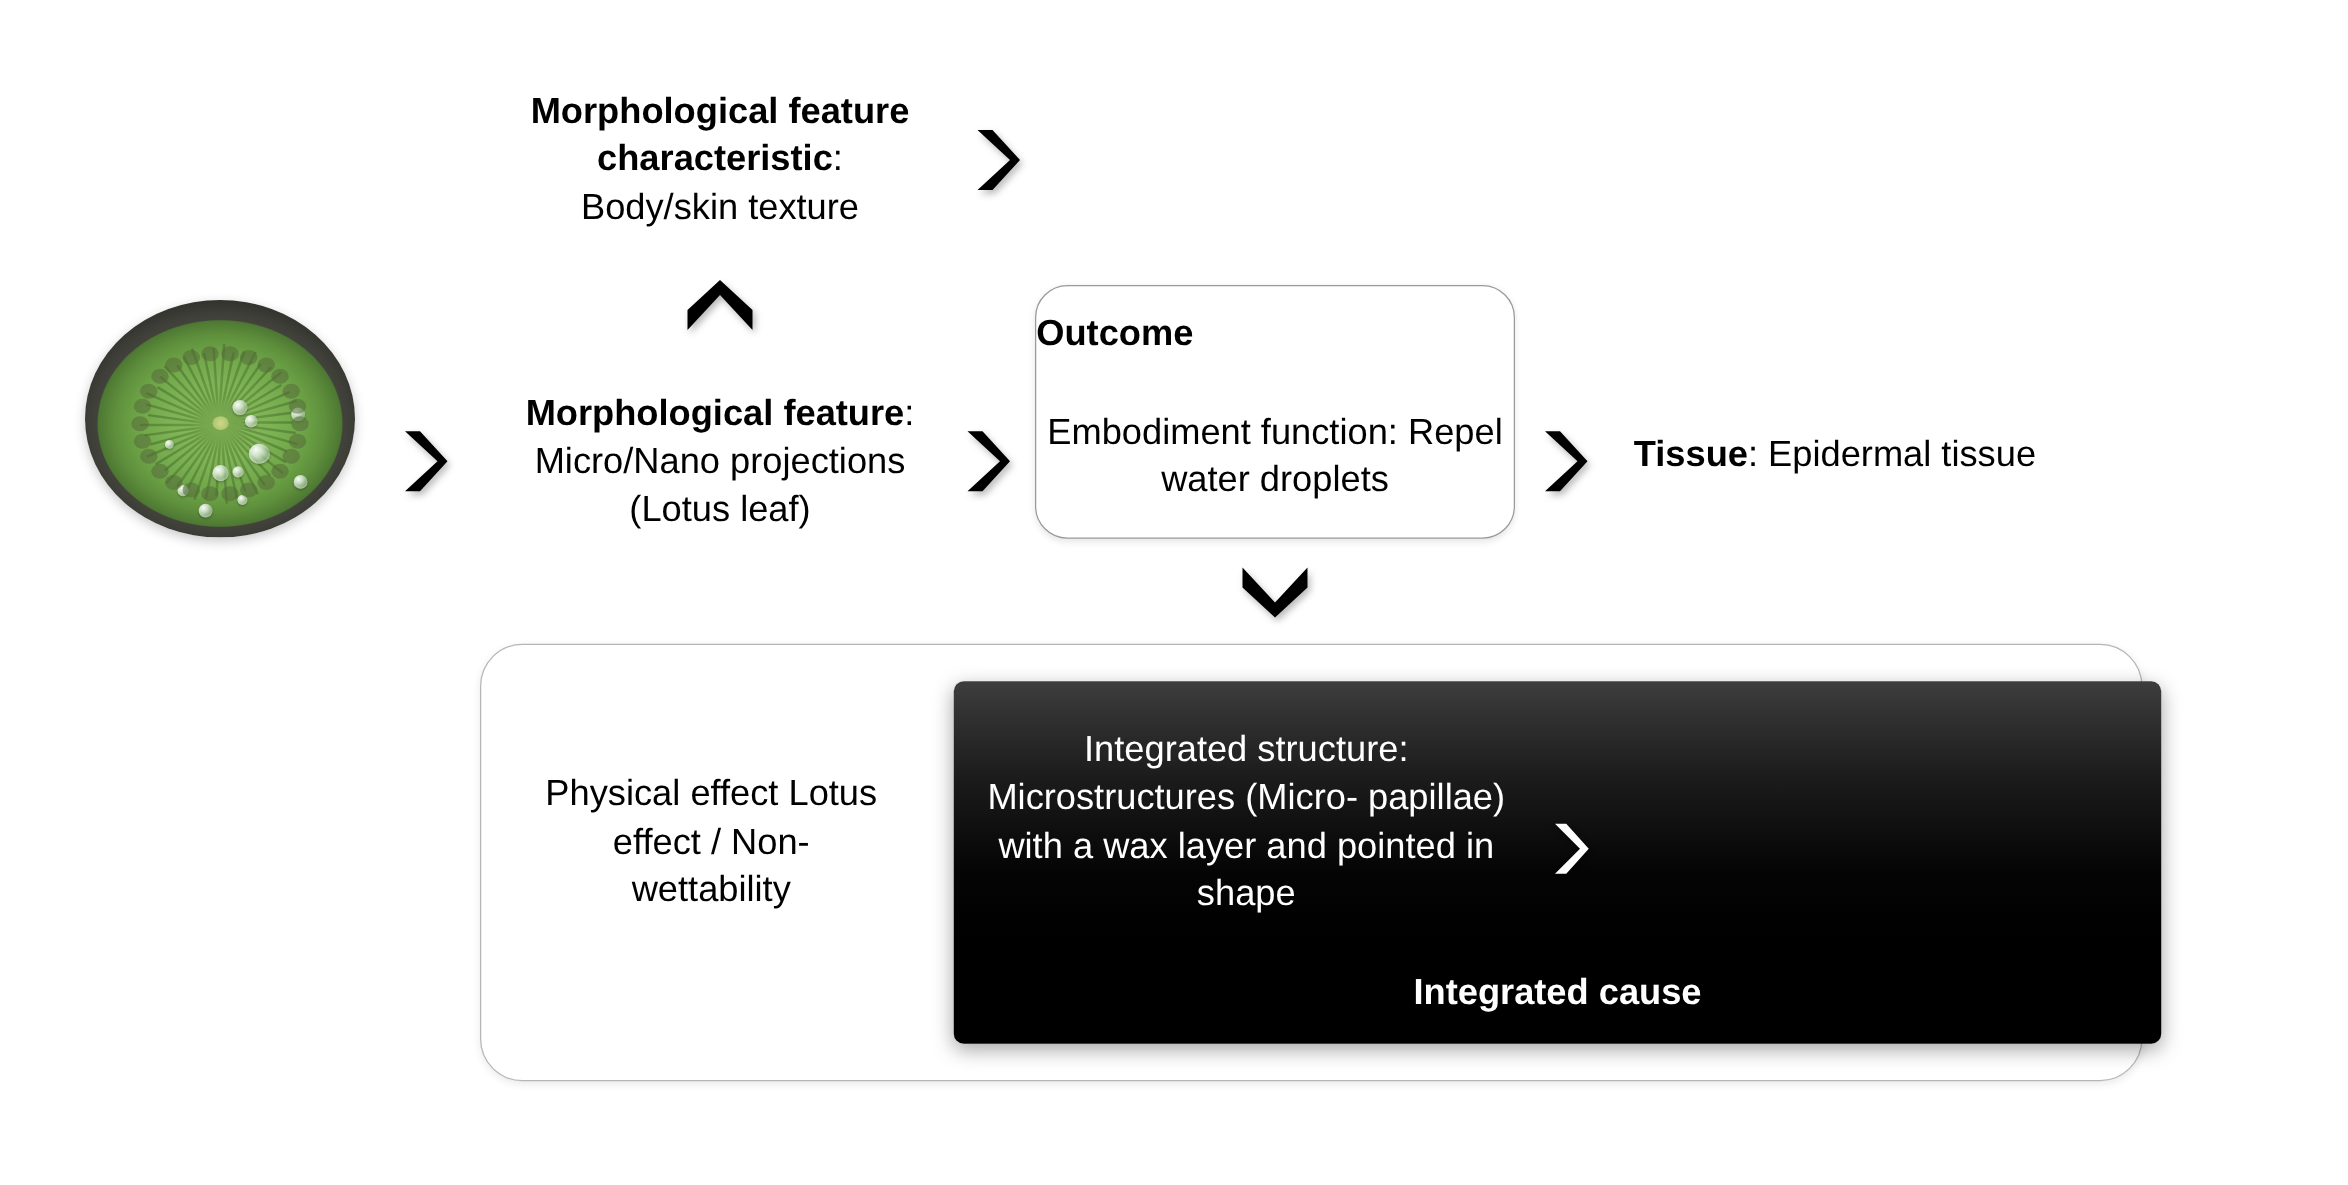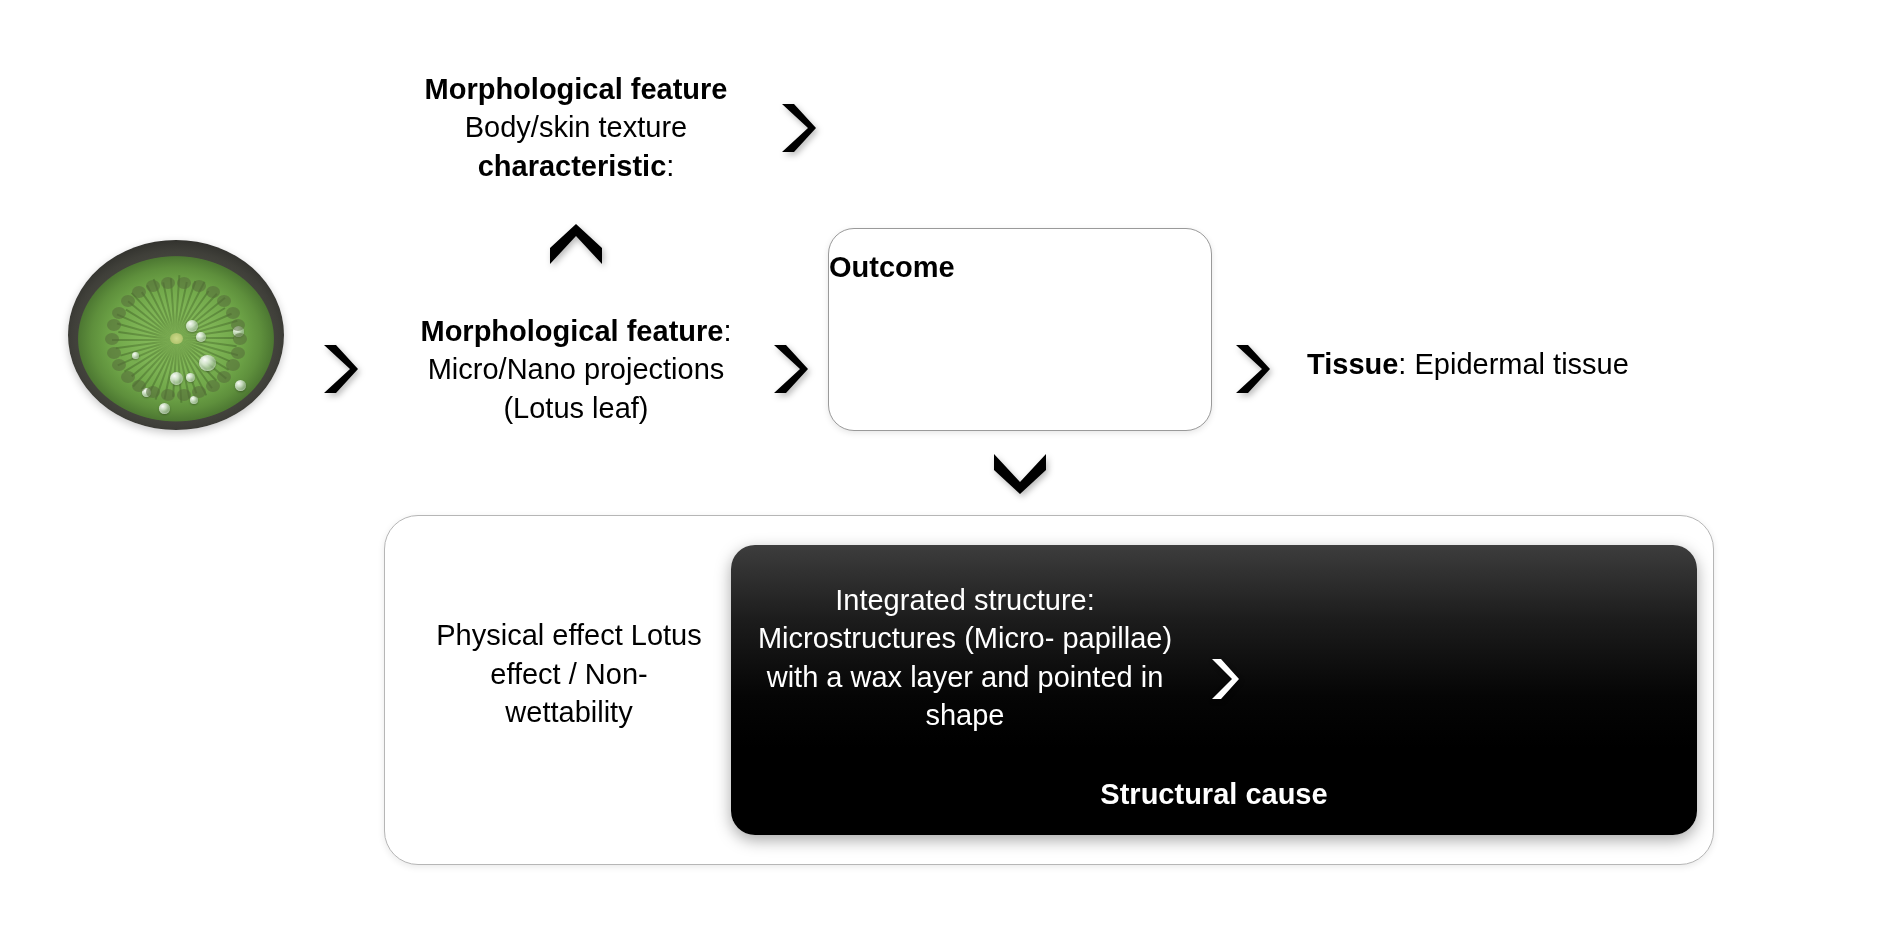--- a/index.html
+++ b/index.html
@@ -133,23 +133,23 @@
   .physical {
     left: 435px; top: 616px;
     width: 268px;
     text-align: center;
     font-size: 29px;
     line-height: 1.33;
   }
 
   
   .panel-black {
-    left: 731px; top: 545px;
+    left: 763px; top: 545px;
     width: 966px; height: 290px;
-    border-radius: 24px;
+    border-radius: 8px;
     background: linear-gradient(to bottom, #3d3d3d 0%, #1c1c1c 26%, #050505 52%, #000000 70%, #000000 100%);
     box-shadow: 0 5px 16px rgba(0,0,0,0.35);
     color: #ffffff;
     box-sizing: border-box;
   }
   .panel-black .col {
     position: absolute;
     top: 36px;
     text-align: center;
     font-size: 29px;
@@ -269,22 +269,22 @@
   </div>
 
   <div class="node chev" style="left:320px; top:343px;">
     <svg width="42" height="52" viewBox="0 0 42 52">
         <path d="M4 2 L30 26 L4 50 L16 50 L38 26 L16 2 Z" fill="#000"></path>
       </svg>
   </div>
 
   <div class="node txt" style="left:406px; top:70px; width:340px;">
     <span class="line"><span class="b">Morphological feature</span></span>
+    <span class="line"><span class="b">characteristic</span><span>:</span></span>
     <span class="line">Body/skin texture</span>
-    <span class="line"><span class="b">characteristic</span><span>:</span></span>
   </div>
 
   <div class="node chev" style="left:778px; top:102px;">
     <svg width="42" height="52" viewBox="0 0 42 52">
         <path d="M4 2 L30 26 L4 50 L16 50 L38 26 L16 2 Z" fill="#000"></path>
       </svg>
   </div>
 
 
   <div class="node chev" style="left:548px; top:222px;">
@@ -300,20 +300,24 @@
   </div>
 
   <div class="node chev" style="left:770px; top:343px;">
     <svg width="42" height="52" viewBox="0 0 42 52">
         <path d="M4 2 L30 26 L4 50 L16 50 L38 26 L16 2 Z" fill="#000"></path>
       </svg>
   </div>
 
   <div class="node card-outcome">
     <div class="oc-title">Outcome</div>
+    <div class="oc-body">
+      <span class="line"><span class="b">Embodiment function</span><span>:</span></span>
+      <span class="line">Repel water droplets</span>
+    </div>
   </div>
 
   <div class="node chev" style="left:1232px; top:343px;">
     <svg width="42" height="52" viewBox="0 0 42 52">
         <path d="M4 2 L30 26 L4 50 L16 50 L38 26 L16 2 Z" fill="#000"></path>
       </svg>
   </div>
 
   <div class="node txt" style="left:1307px; top:345px; width:420px; text-align:left;">
     <span class="line"><span class="b">Tissue</span><span>: </span><span>Epidermal tissue</span></span>
@@ -342,16 +346,16 @@
       <span class="line">pointed in shape</span>
     </div>
 
     <div class="mid-chev">
       <svg width="34" height="44" viewBox="0 0 34 44">
           <path d="M4 2 L24 22 L4 42 L13 42 L31 22 L13 2 Z" fill="#ffffff"></path>
         </svg>
     </div>
 
 
-    <div class="cause">Structural cause</div>
+    <div class="cause">Integrated cause</div>
   </div>
 
 </div>
 
 </body></html>

